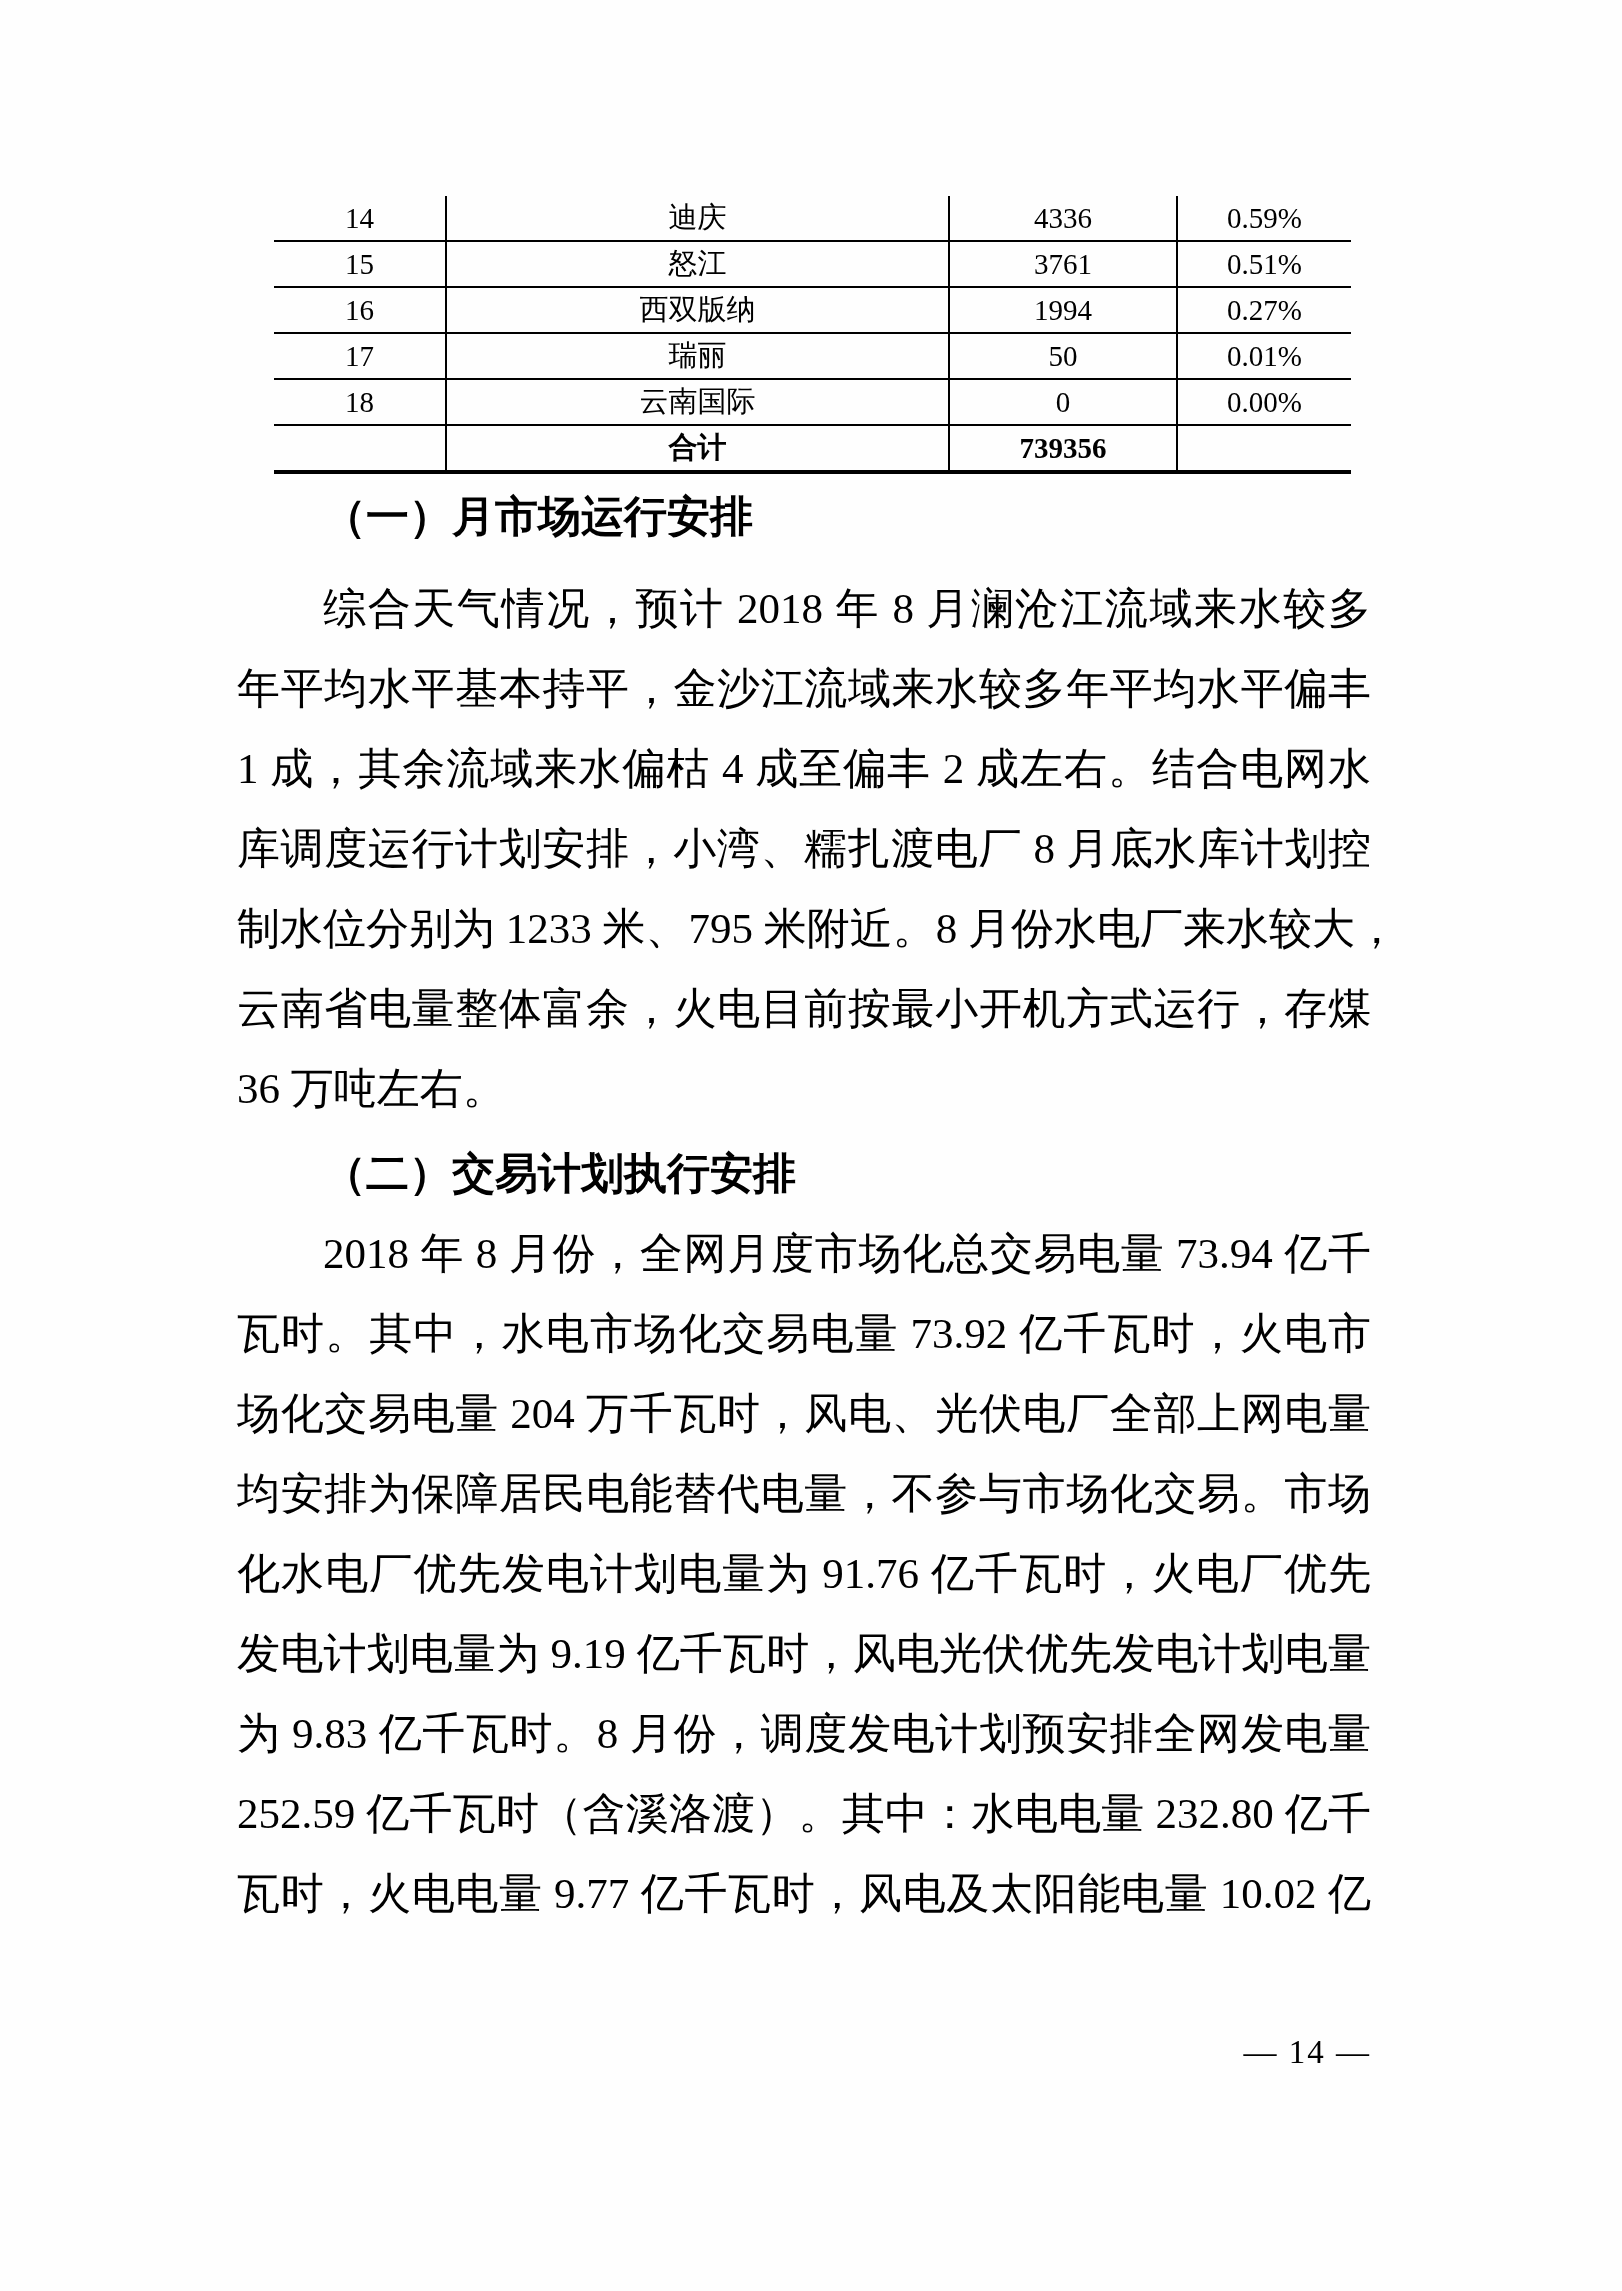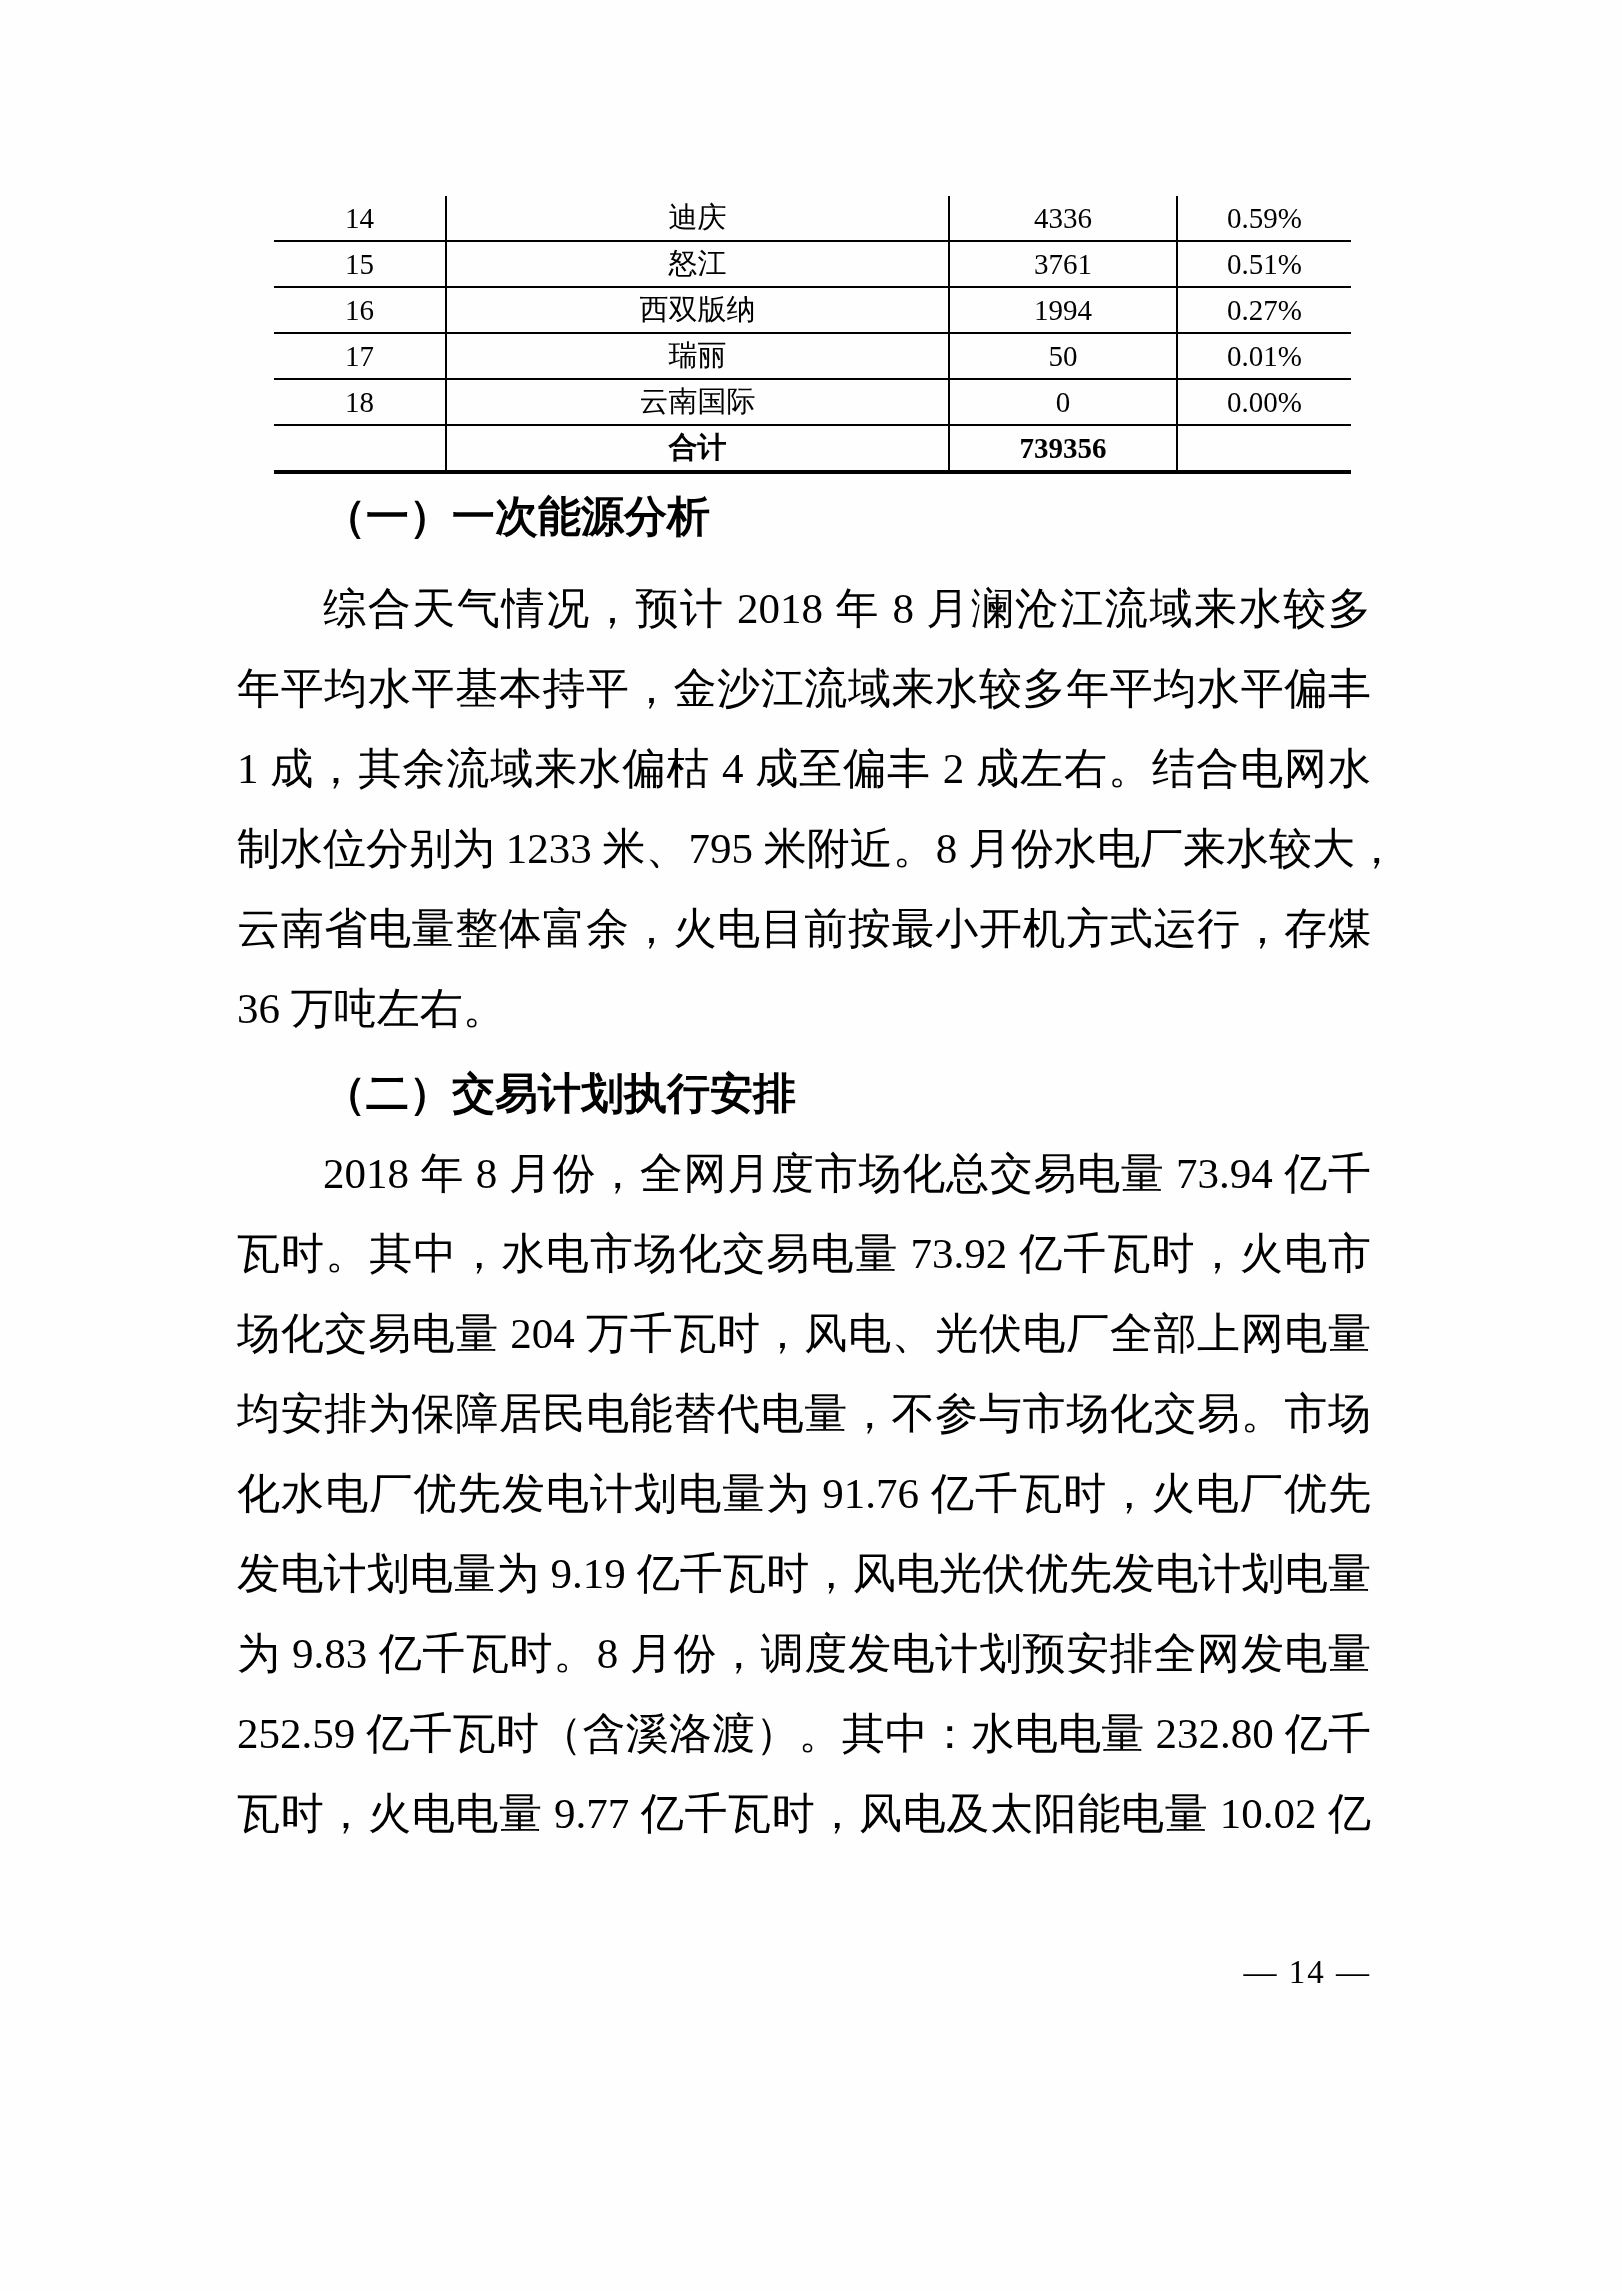--- a/index.html
+++ b/index.html
@@ -121,26 +121,27 @@
         <tr class="total">
           <td class="v"></td>
           <td class="v">合计</td>
           <td class="v">739356</td>
           <td></td>
         </tr>
       </tbody>
     </table>
 
 
-    <div class="h2">（一）一次能源分析</div>
+    <div class="h2">（一）月市场运行安排</div>
 
     <div class="para p1">
       <div class="line indent">综合天气情况，预计 2018 年 8 月澜沧江流域来水较多</div>
       <div class="line">年平均水平基本持平，金沙江流域来水较多年平均水平偏丰</div>
       <div class="line">1 成，其余流域来水偏枯 4 成至偏丰 2 成左右。结合电网水</div>
+      <div class="line">库调度运行计划安排，小湾、糯扎渡电厂 8 月底水库计划控</div>
       <div class="line">制水位分别为 1233 米、795 米附近。8 月份水电厂来水较大，</div>
       <div class="line">云南省电量整体富余，火电目前按最小开机方式运行，存煤</div>
       <div class="line short">36 万吨左右。</div>
     </div>
 
     <div class="h3">（二）交易计划执行安排</div>
 
     <div class="para p2">
       <div class="line indent">2018 年 8 月份，全网月度市场化总交易电量 73.94 亿千</div>
       <div class="line">瓦时。其中，水电市场化交易电量 73.92 亿千瓦时，火电市</div>

